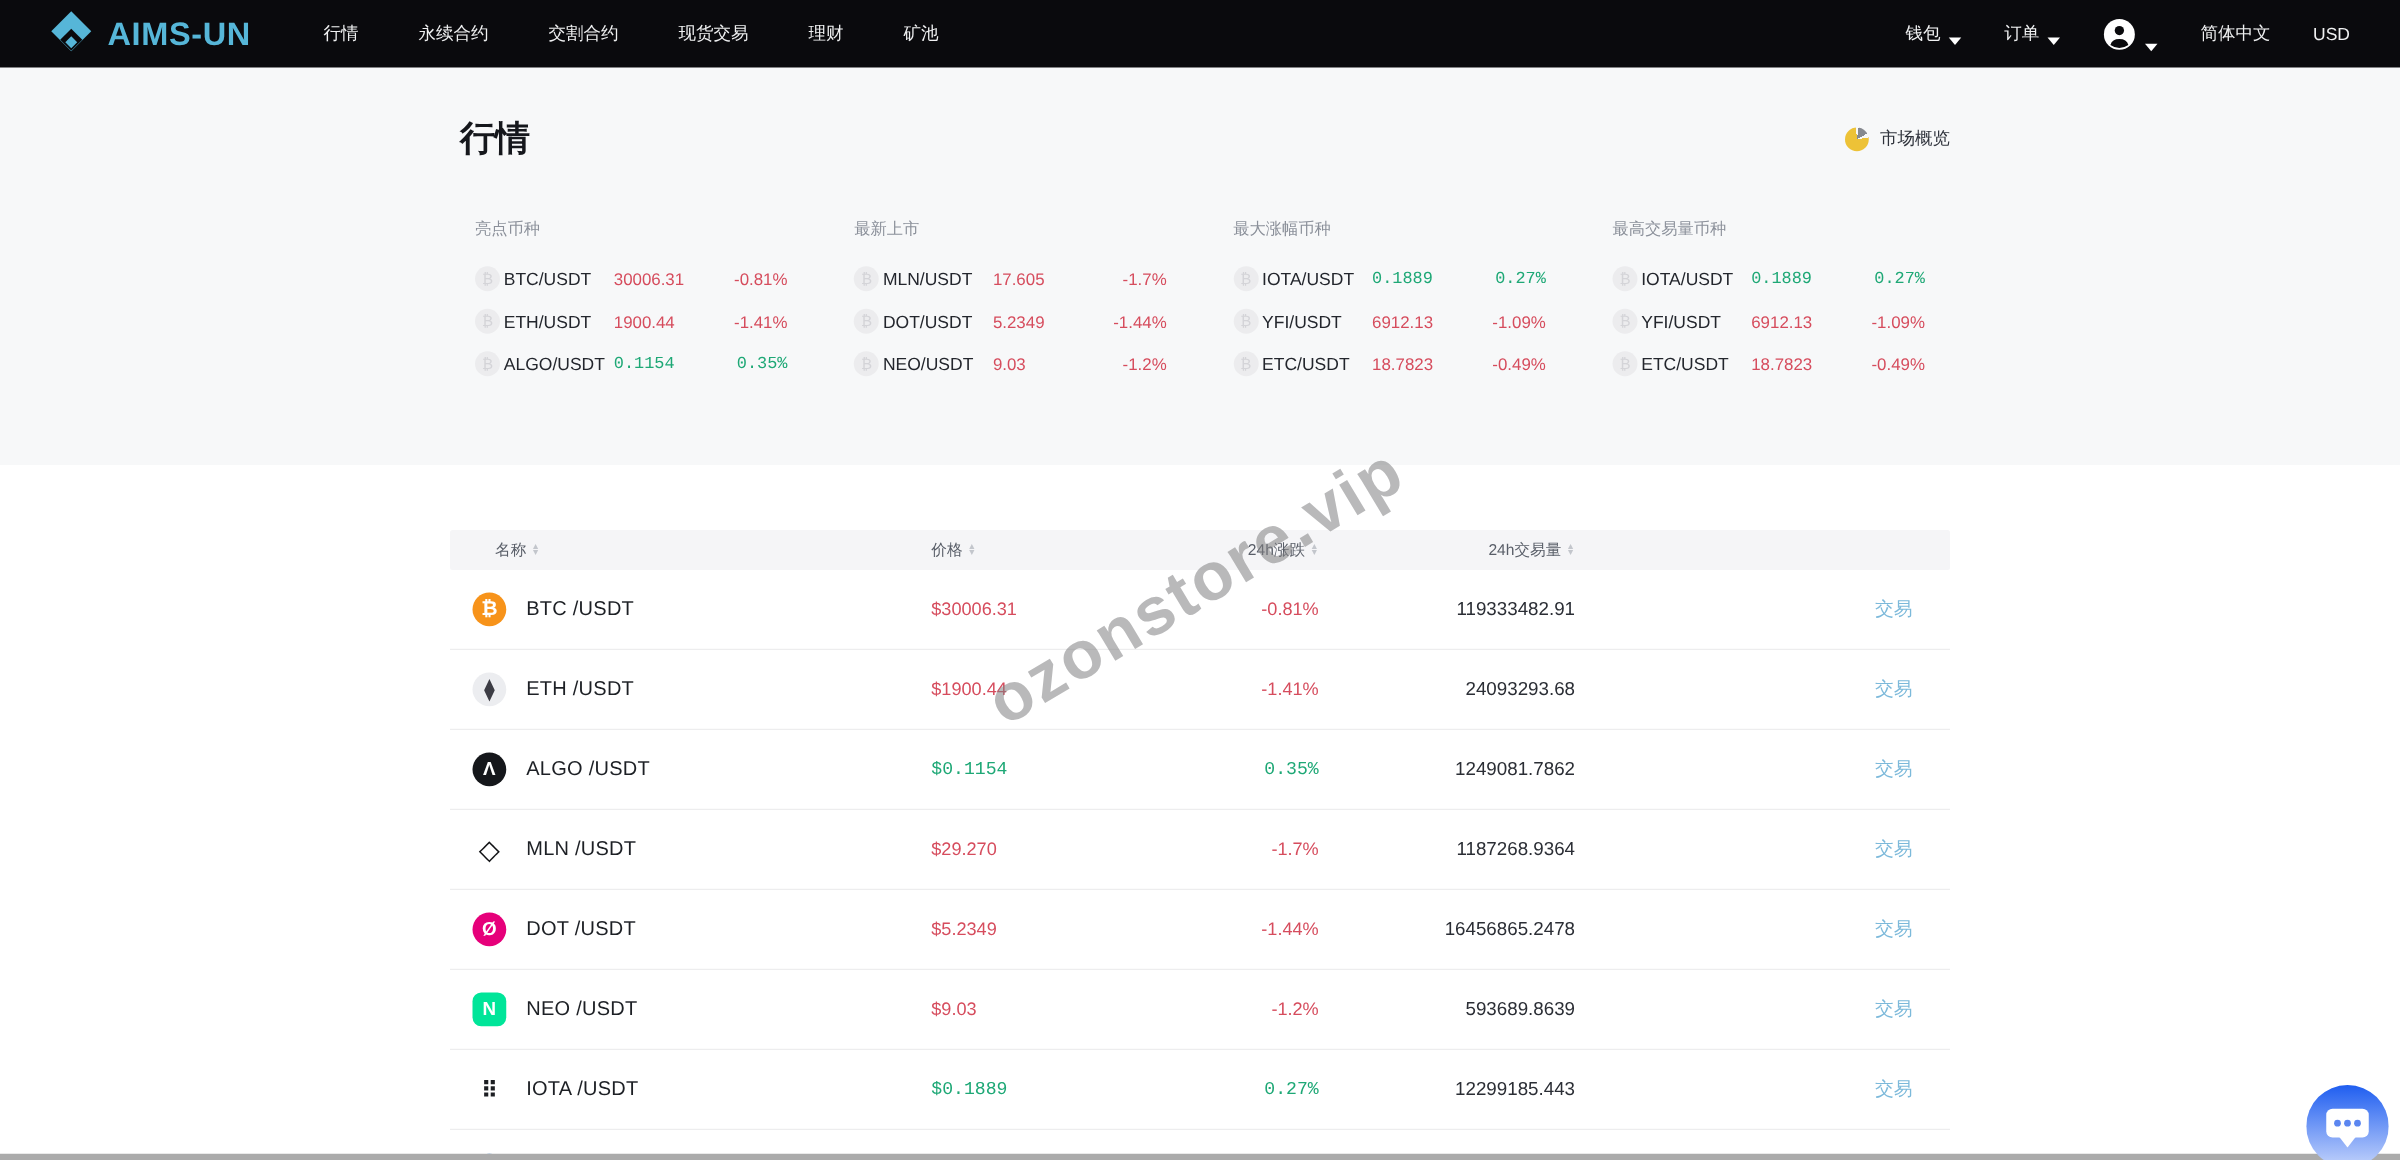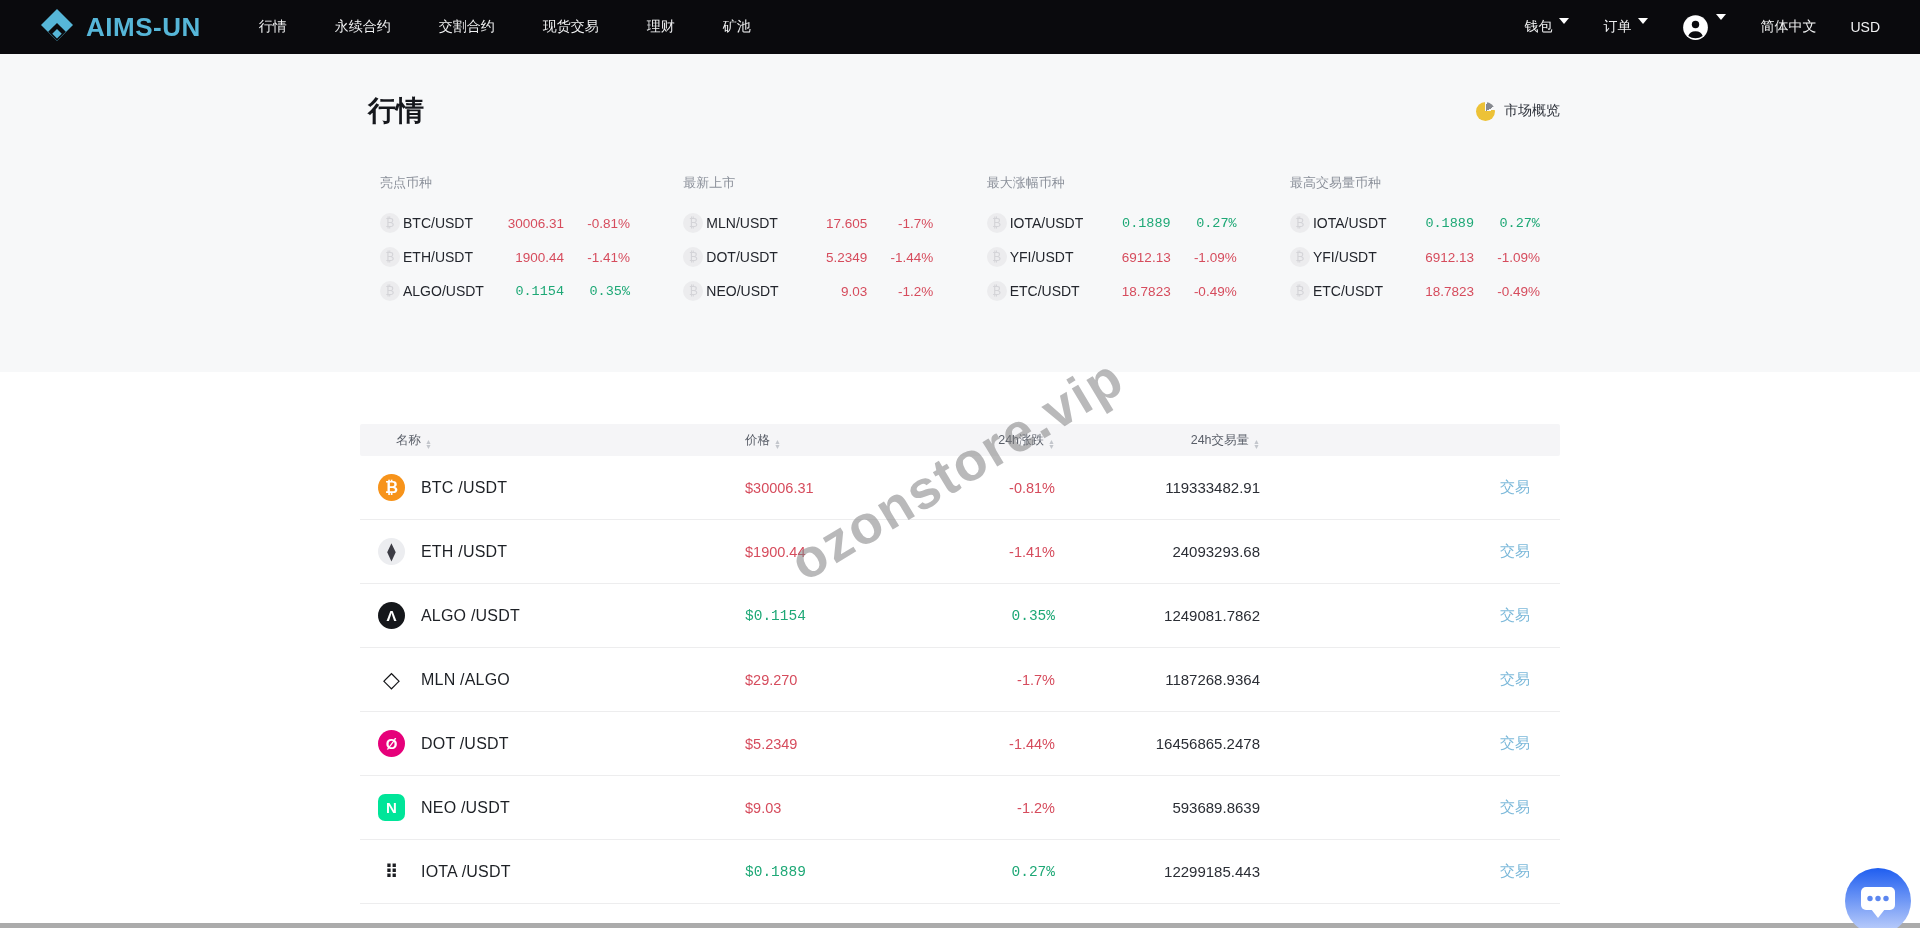--- a/index.html
+++ b/index.html
@@ -15,21 +15,21 @@
   
   .nav{
     height:54px; background:#0a0a0d; display:flex; align-items:center;
     padding:0 40px; position:relative; z-index:30;
   }
   .brand{ display:flex; align-items:center; gap:12px; cursor:pointer; }
   .brand-text{ color:var(--accent); font-size:26px; font-weight:bold; letter-spacing:.5px; }
   .menu{ display:flex; gap:48px; margin-left:58px; }
   .menu-item{ color:#f0f1f2; font-size:14px; cursor:pointer; white-space:nowrap; }
   .nav-right{ margin-left:auto; display:flex; align-items:center; gap:34px; }
-  .nav-right .nav-link{ color:#f0f1f2; font-size:14px; cursor:pointer; display:flex; align-items:flex-start; gap:7px; white-space:nowrap; }
+  .nav-right .nav-link{ color:#f0f1f2; font-size:14px; cursor:pointer; display:flex; align-items:flex-end; gap:7px; white-space:nowrap; }
   .caret{ width:0; height:0; border-left:5px solid transparent; border-right:5px solid transparent; border-top:6px solid #ffffff; display:inline-block; }
   .user-btn svg{ display:block; }
 
   
   .hero{ background:#f7f8f9; height:318px; }
   .container{ width:1200px; margin:0 auto; }
   .title-row{ display:flex; align-items:center; justify-content:space-between; padding-top:38px; }
   .page-title{ font-size:28px; font-weight:bold; color:#15171c; margin-left:8px; }
   .overview{ display:flex; align-items:center; gap:9px; font-size:14px; color:#2f333c; cursor:pointer; }
   .pie-icon{
@@ -37,32 +37,32 @@
     background:conic-gradient(from 8deg, #86898f 0 52deg, #f7f8f9 52deg 72deg, #edc237 72deg 348deg, #f7f8f9 348deg 360deg);
   }
   .summary-grid{ display:grid; grid-template-columns:repeat(4,250px); justify-content:space-between; padding:0 20px; margin-top:44px; }
   .scol-title{ font-size:13px; color:#8b909a; margin-bottom:14px; }
   .srow{ display:flex; align-items:center; height:34px; cursor:pointer; }
   .sicon{
     width:20px; height:20px; border-radius:50%; background:#ececee; color:#d4d4d8;
     font-size:12px; display:flex; align-items:center; justify-content:center; flex:0 0 20px;
   }
   .spair{ flex:0 0 88px; margin-left:3px; font-size:14px; color:#23262d; }
-  .sprice{ flex:1; font-size:13.5px;text-align:right; }
+  .sprice{ flex:1; font-size:13.5px; }
   .schg{ width:66px; text-align:right; font-size:13.5px; }
   [data-dir="down"]{ color:var(--down); }
   [data-dir="up"]{ color:var(--up);font-family:Liberation Mono, monospace; }
 
   
   .table-wrap{ padding-top:52px; background:#fff; }
   .thead, .trow{
     display:grid; grid-template-columns:385px 150px 160px 205px 1fr; align-items:center;
   }
   .thead{ height:32px; background:#f5f5f7; border-radius:2px; color:#595e68; font-size:12.5px; }
-  .th{ display:flex; align-items:flex-end; gap:4px; }
+  .th{ display:flex; align-items:center; gap:4px; }
   .th-name{ padding-left:36px; }
   .th-right{ justify-content:flex-end; }
   .sort{ display:inline-flex; flex-direction:column; line-height:5px; font-size:7px; color:#c3c6cc; }
   .sort::before{ content:"▲"; } .sort::after{ content:"▼"; }
   .trow{ height:64px; border-bottom:1px solid #ededee; cursor:pointer; }
   .cell-name{ display:flex; align-items:center; padding-left:18px; }
   .coin-icon{
     width:27px; height:27px; border-radius:50%; display:flex; align-items:center; justify-content:center;
     font-size:15px; font-weight:bold; flex:0 0 27px;
   }
@@ -287,21 +287,21 @@
       </div>
       <div class="cell-price" data-dir="up">$0.1154</div>
       <div class="cell-chg" data-dir="up">0.35%</div>
       <div class="cell-vol">1249081.7862</div>
       <div class="cell-act"><a class="trade">交易</a></div>
     </div>
 
     <div class="trow">
       <div class="cell-name">
         <span class="coin-icon" style="background:#ffffff;color:#101114;font-size:22px;font-weight:normal">◇</span>
-        <span class="pair">MLN /ALGO</span>
+        <span class="pair">MLN /USDT</span>
       </div>
       <div class="cell-price" data-dir="down">$29.270</div>
       <div class="cell-chg" data-dir="down">-1.7%</div>
       <div class="cell-vol">1187268.9364</div>
       <div class="cell-act"><a class="trade">交易</a></div>
     </div>
 
     <div class="trow">
       <div class="cell-name">
         <span class="coin-icon" style="background:#e6007a;color:#ffffff;font-size:15px">Ø</span>

